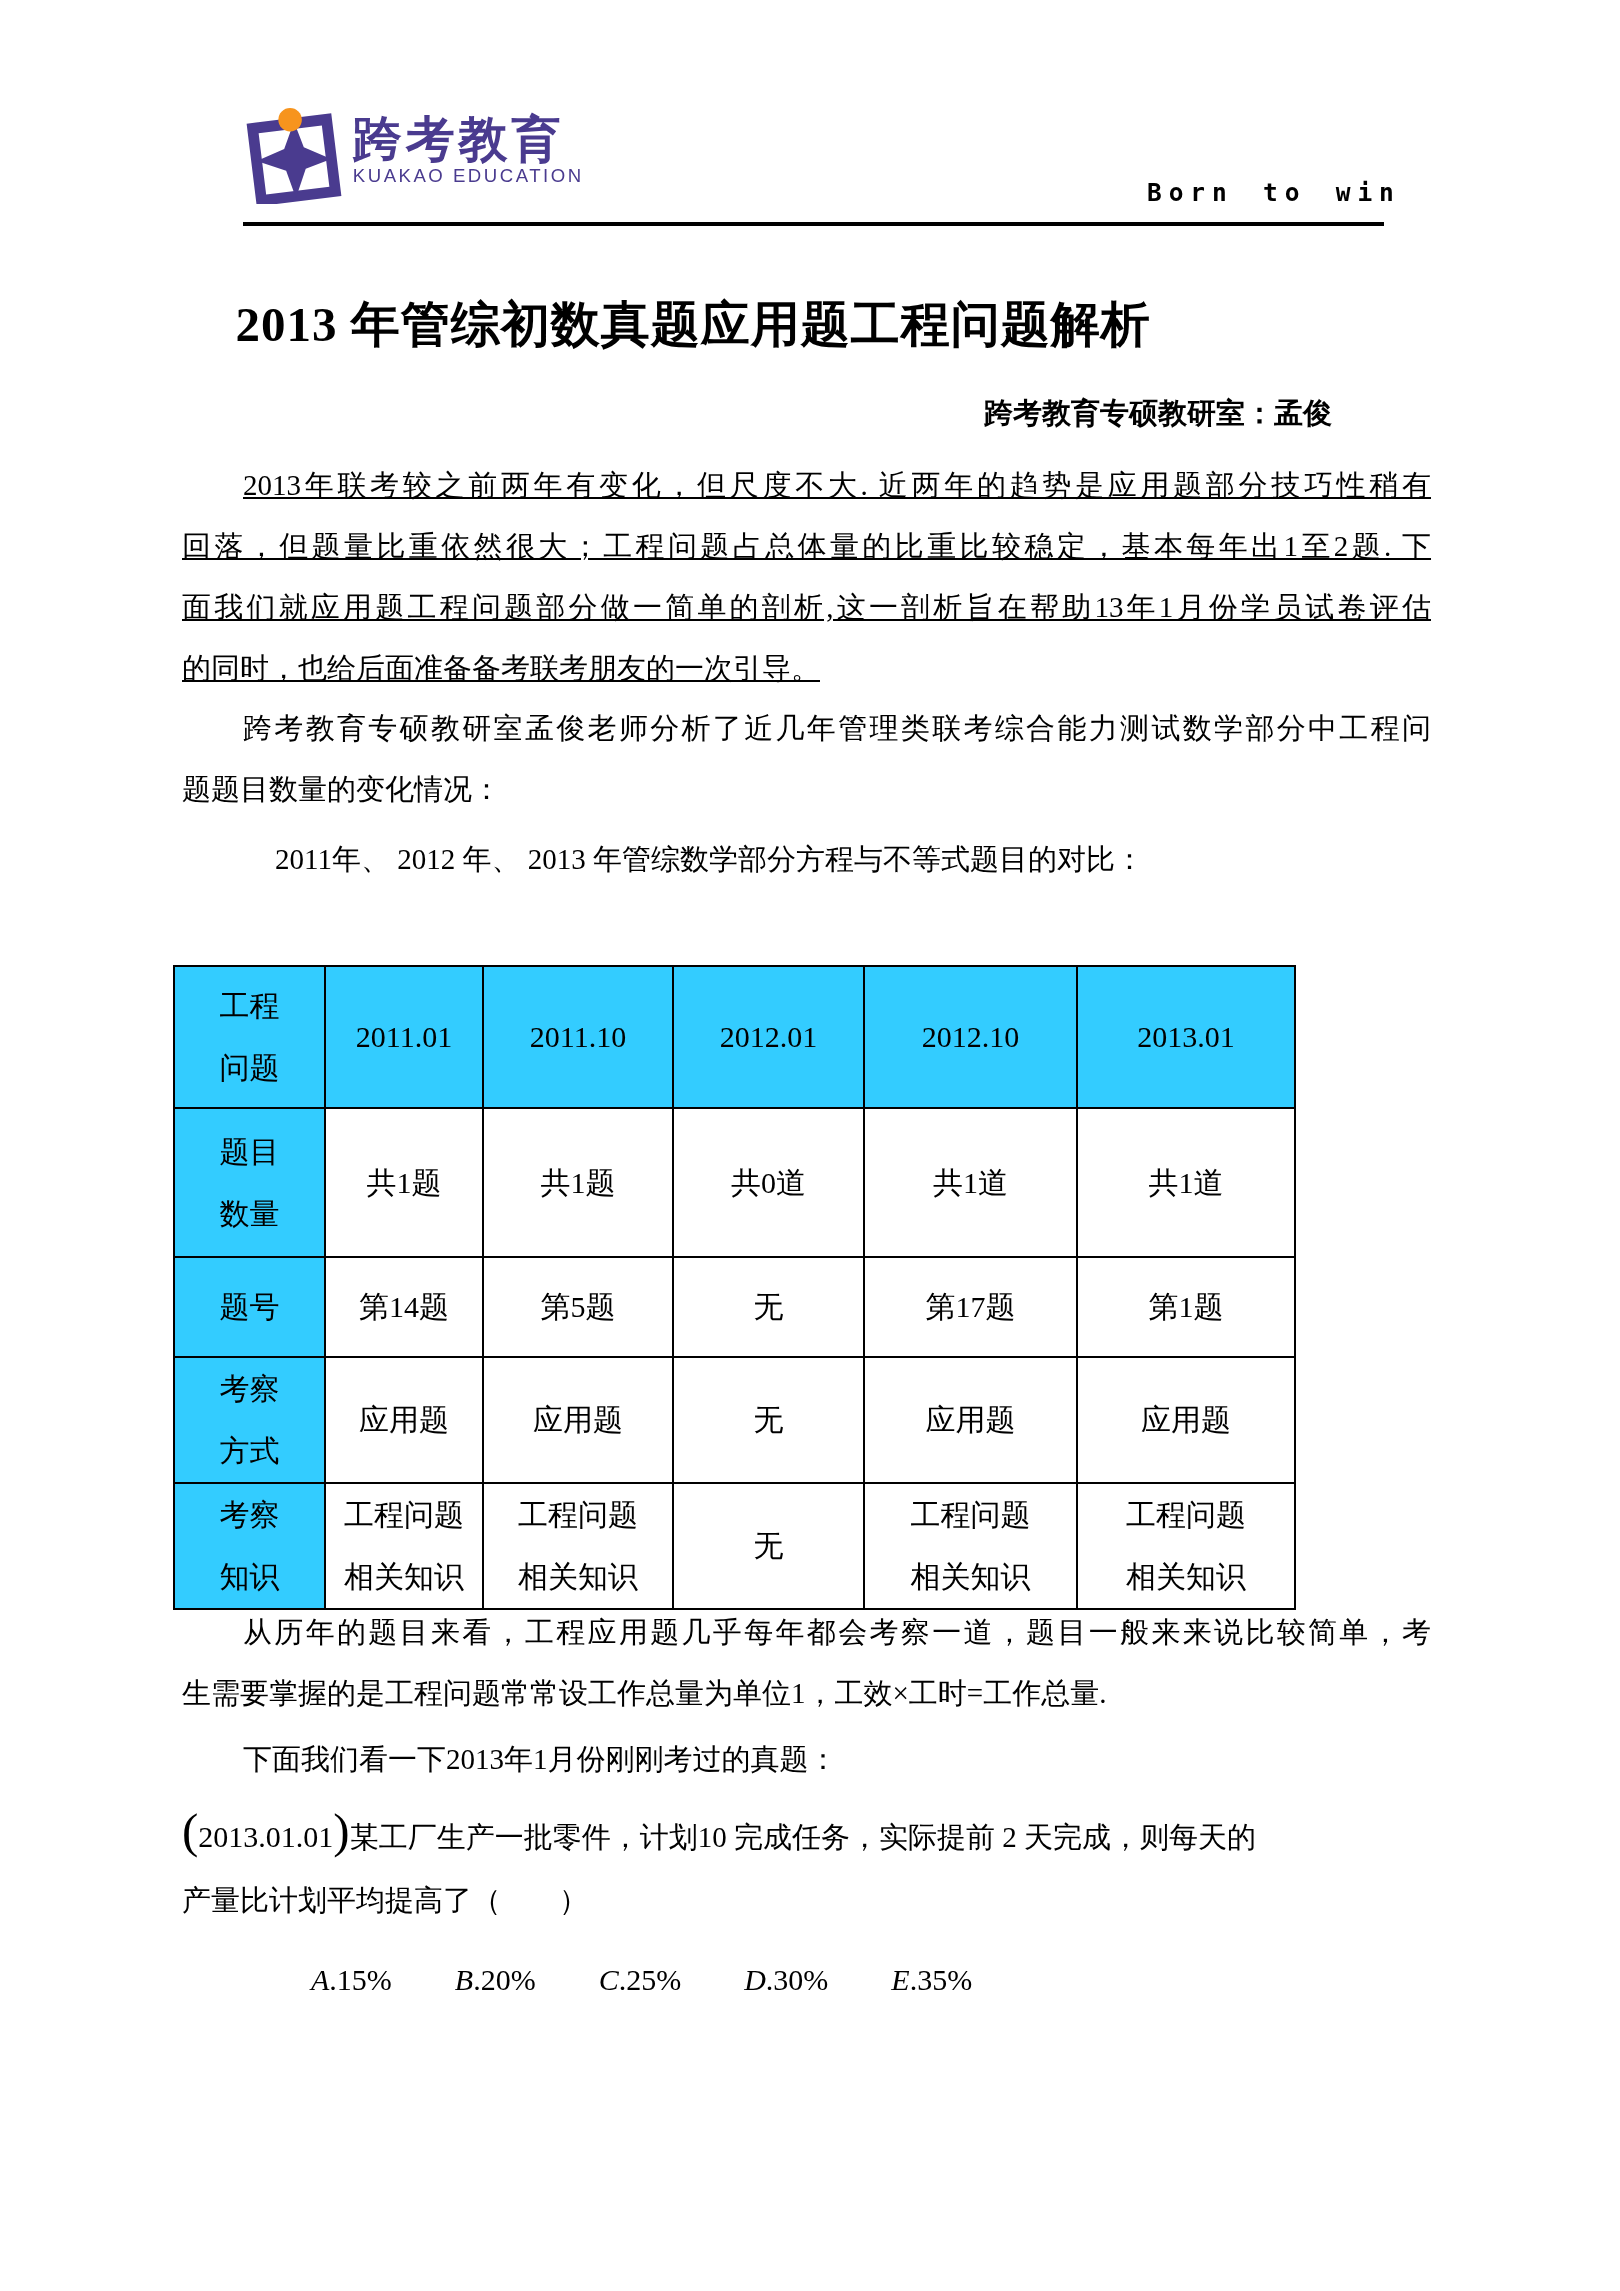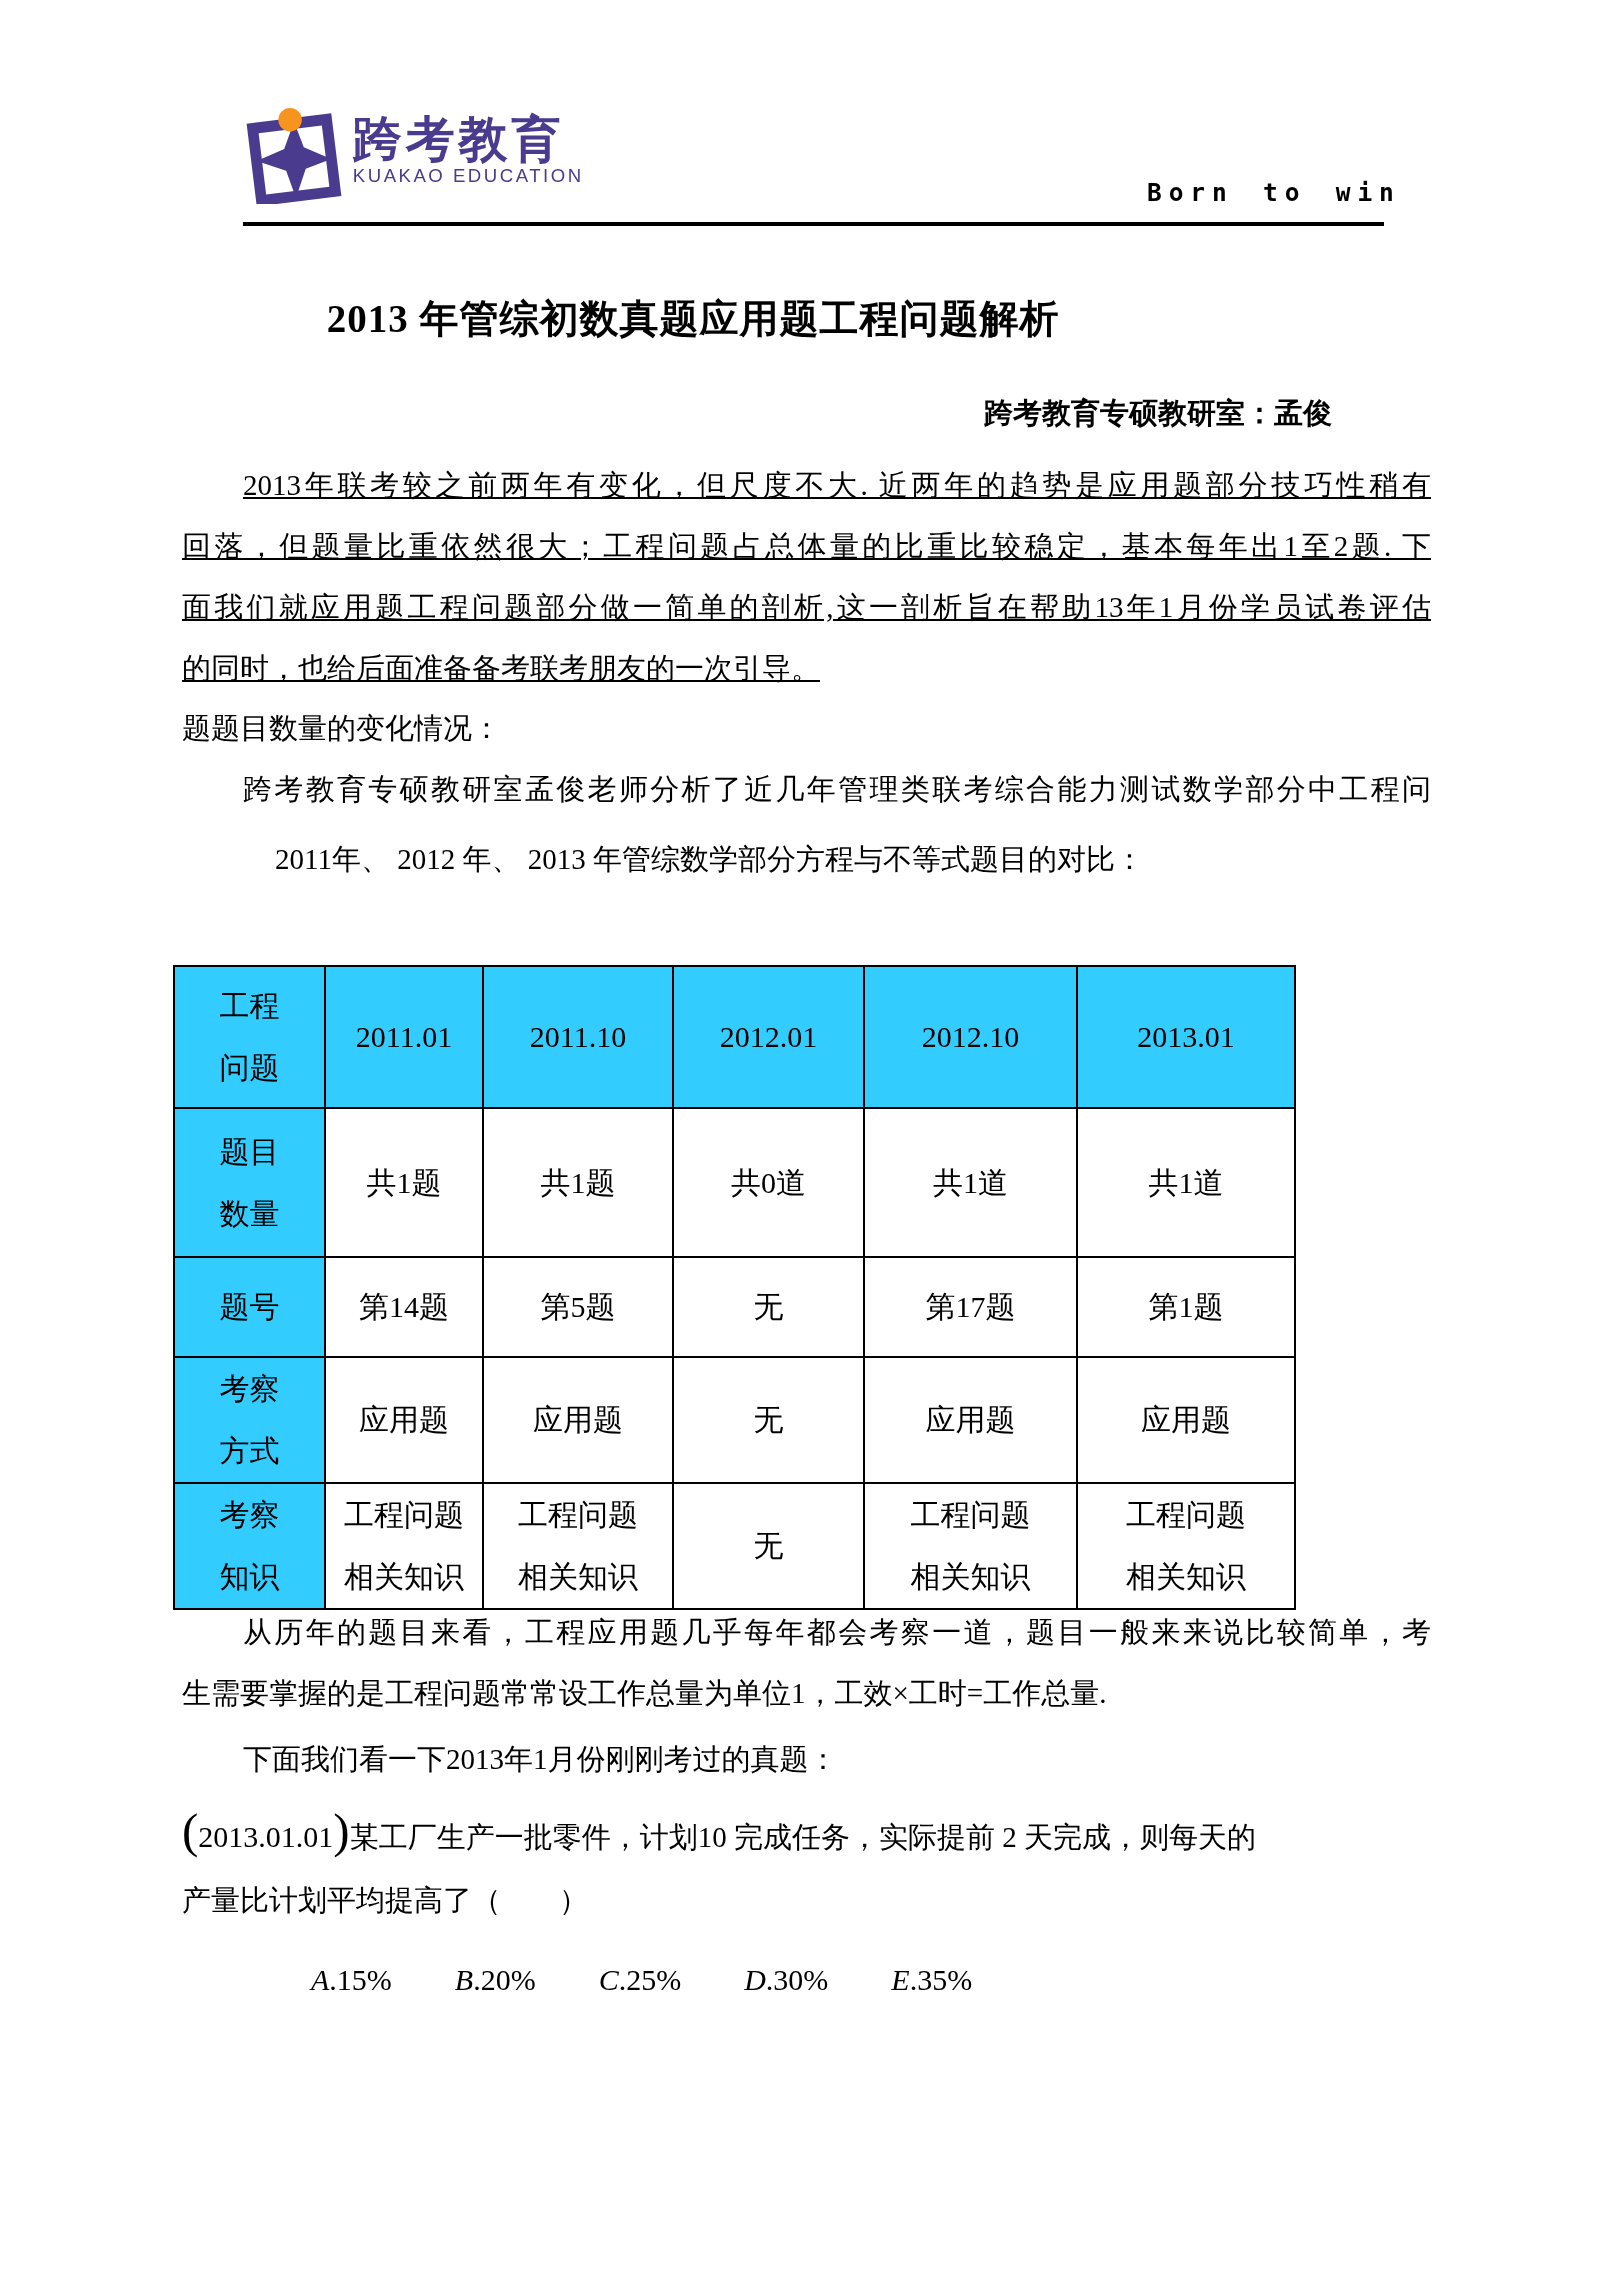--- a/index.html
+++ b/index.html
@@ -25,21 +25,21 @@
   .slogan{
     position:absolute;top:178px;left:1147px;
     font-family:"DejaVu Sans Mono", monospace;font-weight:bold;
     font-size:24.5px;letter-spacing:6.9px;word-spacing:7.8px;color:#000;
   }
   .rule{position:absolute;left:243px;top:222px;width:1141px;height:3.9px;background:#000;}
 
   
   .title{
     position:absolute;left:0;top:292px;width:1386px;margin:0;
-    text-align:center;font-size:39px;font-weight:bold;letter-spacing:1px;
+    text-align:center;font-size:49px;font-weight:bold;letter-spacing:1px;
   }
   .byline{position:absolute;top:394px;left:984px;font-size:29px;font-weight:bold;}
 
   
   .col{position:absolute;left:182px;width:1249px;font-size:29px;}
   .tline{line-height:61px;height:61px;white-space:normal;}
   .just{text-align:justify;text-align-last:justify;}
   .indent2{text-indent:61px;}
   .p-intro{top:455px;text-decoration:underline;}
   .p-analysis{top:698px;}
@@ -100,22 +100,22 @@
   <div class="byline">跨考教育专硕教研室：孟俊</div>
 
   <div class="col p-intro">
     <div class="tline just indent2">2013年联考较之前两年有变化，但尺度不大. 近两年的趋势是应用题部分技巧性稍有</div>
     <div class="tline just">回落，但题量比重依然很大；工程问题占总体量的比重比较稳定，基本每年出1至2题. 下</div>
     <div class="tline just">面我们就应用题工程问题部分做一简单的剖析,这一剖析旨在帮助13年1月份学员试卷评估</div>
     <div class="tline">的同时，也给后面准备备考联考朋友的一次引导。</div>
   </div>
 
   <div class="col p-analysis">
+    <div class="tline just indent2">跨考教育专硕教研室孟俊老师分析了近几年管理类联考综合能力测试数学部分中工程问</div>
     <div class="tline">题题目数量的变化情况：</div>
-    <div class="tline just indent2">跨考教育专硕教研室孟俊老师分析了近几年管理类联考综合能力测试数学部分中工程问</div>
   </div>
 
   <div class="col p-compare">
     <div class="tline">2011年、 2012 年、 2013 年管综数学部分方程与不等式题目的对比：</div>
   </div>
 
   <table class="cmp">
     <colgroup>
       <col style="width:151px">
         <col style="width:158px">

